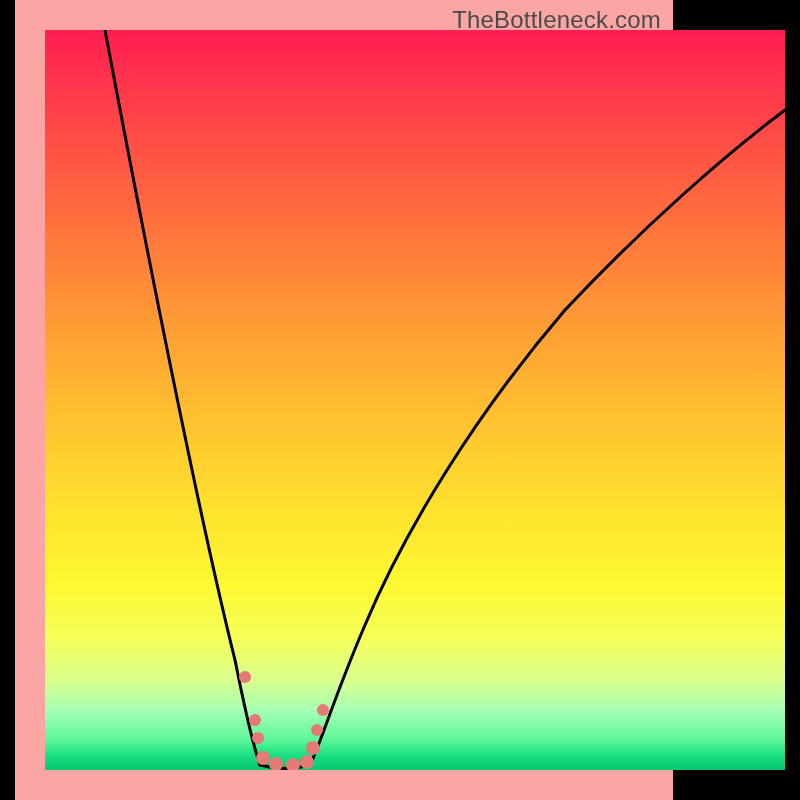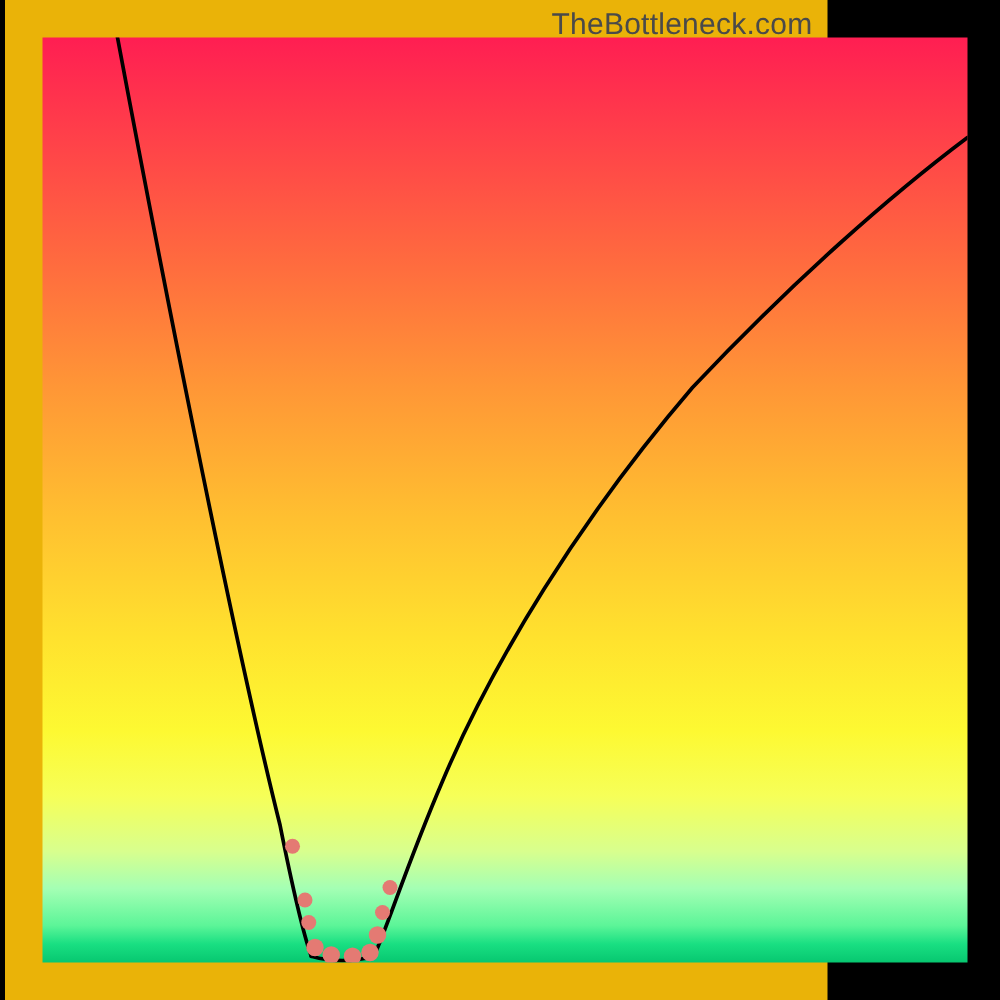--- a/index.html
+++ b/index.html
@@ -1,21 +1,21 @@
 <!DOCTYPE html>
 <html><head>
 <meta charset="utf-8">
 <style>
 * { margin: 0; padding: 0; box-sizing: border-box; }
 html, body { width: 800px; height: 800px; overflow: hidden; background: #000; }
 .frame {
   position: absolute;
-  left: 4px; top: 0;
+  left: 15px; top: 0;
   width: 658px; height: 800px;
-  background: #eab308;
+  background: #fca5a5;
 }
 .plot-area {
   position: absolute;
   left: 30px;
   top: 30px;
   width: 740px;
   height: 740px;
   background: linear-gradient(to bottom,
     #ff1e52 0%,
     #ff3e4a 10%,

